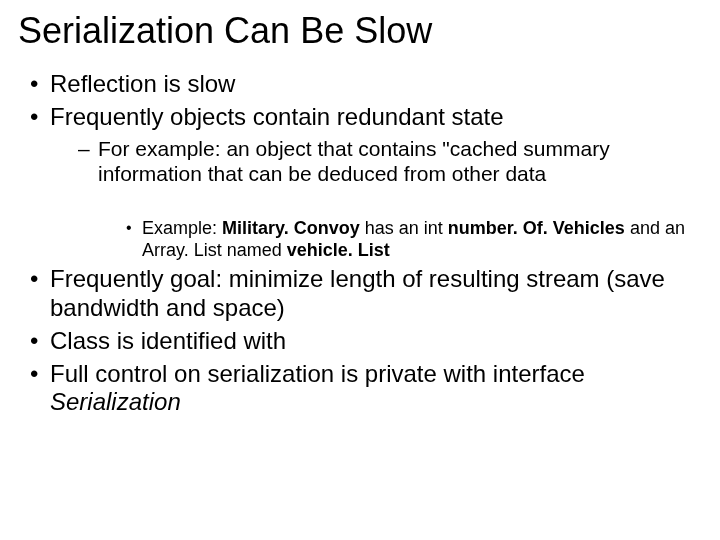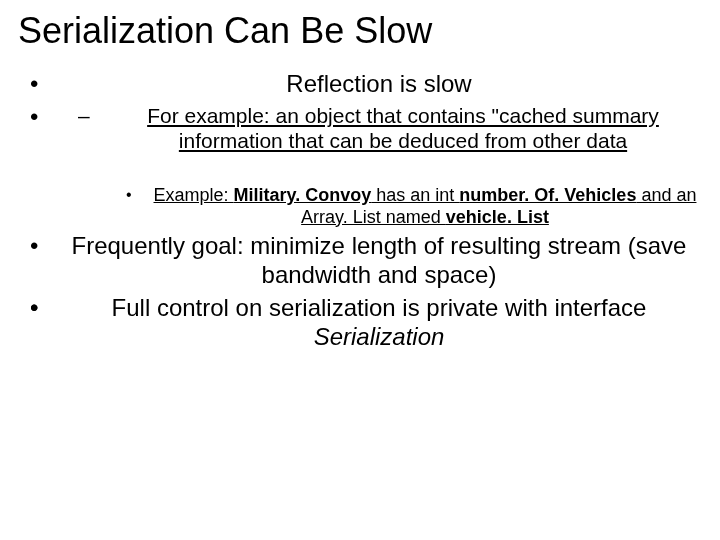--- a/index.html
+++ b/index.html
@@ -22,21 +22,20 @@
     font-weight: normal;
     margin: 0 0 18px 18px;
     letter-spacing: 0px;
   }
   ul.lvl1 {
     list-style: none;
     margin: 0;
     padding: 0 12px 0 30px;
     font-size: 24px;
     line-height: 1.2;
-    text-align: center;
   }
   ul.lvl1 > li {
     position: relative;
     padding-left: 20px;
     margin-bottom: 4px;
   }
   ul.lvl1 > li::before {
     content: "•";
     position: absolute;
     left: 0;
@@ -46,21 +45,20 @@
   ul.lvl2 {
     list-style: none;
     margin: 4px 0 4px 0;
     padding: 0 0 0 28px;
     font-size: 21px;
   }
   ul.lvl2 > li {
     position: relative;
     padding-left: 20px;
     margin-bottom: 4px;
-    text-decoration: underline;
   }
   ul.lvl2 > li::before {
     content: "–";
     position: absolute;
     left: 0;
     top: 0;
   }
   ul.lvl3 {
     list-style: none;
     margin: 4px 0 4px 0;
@@ -87,33 +85,35 @@
 <body>
 
 <div class="slide">
   <h1 class="title">Serialization Can Be Slow</h1>
 
   <ul class="lvl1">
     <li>
       <span>Reflection is slow</span>
     </li>
     <li>
+      <span>Frequently objects contain redundant state</span>
       <ul class="lvl2">
         <li>
           <span>For example: an object that contains "cached summary information that can be deduced from other data</span>
           <ul class="lvl3">
             <li>
               <span>Example: </span><span class="b">Military. Convoy</span><span> has an int </span><span class="b">number. Of. Vehicles</span><span> and an Array. List named </span><span class="b">vehicle. List</span>
             </li>
           </ul>
         </li>
       </ul>
     </li>
     <li>
       <span>Frequently goal: minimize length of resulting stream (save bandwidth and space)</span>
     </li>
     <li>
+      <span>Class is identified with</span>
     </li>
     <li>
       <span>Full control on serialization is private with interface </span><span class="i">Serialization</span>
     </li>
   </ul>
 </div>
 
 </body></html>

